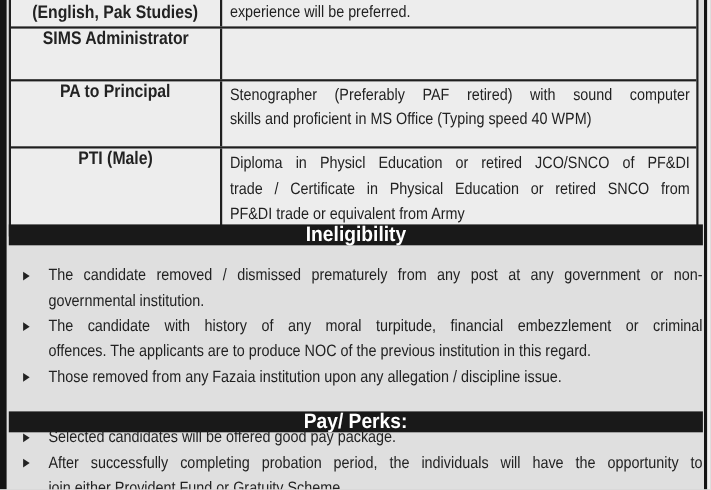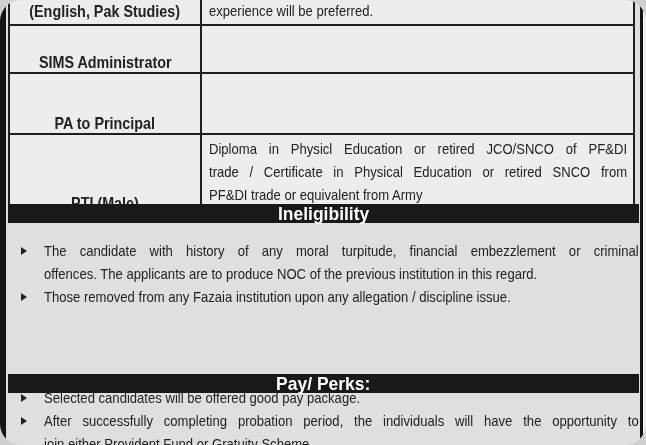--- a/index.html
+++ b/index.html
@@ -9,21 +9,20 @@
     --paper:#dfdfdf;
     --cell-bg:#ededed;
     --border:#1f1f1f;
   }
   html,body{margin:0;padding:0;background:#cfcfcf;}
   .root{
     position:relative;width:646px;height:445px;overflow:hidden;
     background:var(--paper);
     font-family:"Liberation Sans",sans-serif;
     color:var(--text);
-    border-radius:21px;
   }
   
   .edgeL{position:absolute;left:0;top:0;width:6px;height:445px;background:#141414;}
   .edgeR{position:absolute;left:640px;top:0;width:3px;height:445px;background:#141414;}
   .edgeRm{position:absolute;left:643px;top:0;width:3px;height:445px;background:#f0f0f0;}
 
   
   .ptable{
     position:absolute;left:8px;top:-24px;width:627px;
     border:2px solid var(--border);background:var(--cell-bg);
@@ -31,21 +30,21 @@
   }
   .trow{display:flex;box-sizing:border-box;border-bottom:2px solid var(--border);}
   .trow:last-child{border-bottom:none;}
   .r1{height:48px;}
   .r2{height:48px;}
   .r3{height:61px;}
   .r4{height:78px;}
   .cpos{
     width:192px;flex:none;box-sizing:border-box;
     border-right:2px solid var(--border);
-    display:flex;align-items:flex-end;justify-content:center;
+    display:flex;align-items:flex-start;justify-content:center;
   }
   .r1 .cpos{align-items:flex-end;padding-bottom:3px;}
   .cpos span{
     font-weight:bold;font-size:16.5px;white-space:nowrap;
     transform:scaleX(0.87);transform-origin:50% 50%;
   }
   .cqual{flex:1;padding:2px 0 0 7px;overflow:hidden;}
   .r1 .cqual{display:flex;flex-direction:column;justify-content:flex-end;padding-bottom:2px;}
   .ql{
     font-size:15px;line-height:22px;width:480px;
@@ -104,38 +103,51 @@
     </div>
     <div class="trow r2">
       <div class="cpos">
         <span>SIMS Administrator</span>
       </div>
     </div>
     <div class="trow r3">
       <div class="cpos">
         <span>PA to Principal</span>
       </div>
+      <div class="cqual">
+        <div class="ql just">Stenographer (Preferably PAF retired) with sound computer</div>
+        <div class="ql">skills and proficient in MS Office (Typing speed 40 WPM)</div>
+      </div>
     </div>
     <div class="trow r4">
       <div class="cpos">
         <span>PTI (Male)</span>
       </div>
       <div class="cqual">
         <div class="ql just">Diploma in Physicl Education or retired JCO/SNCO of PF&amp;DI</div>
         <div class="ql just">trade / Certificate in Physical Education or retired SNCO from</div>
         <div class="ql">PF&amp;DI trade or equivalent from Army</div>
       </div>
     </div>
   </div>
 
   <div class="bar bar1">
     <span class="bart">Ineligibility</span>
   </div>
 
   <div class="blist list1">
+    <div class="bullet">
+      <span class="bmark">
+          <i class="tri"></i>
+        </span>
+      <div class="btext">
+        <div class="bline just">The candidate removed / dismissed prematurely from any post at any government or non-</div>
+        <div class="bline">governmental institution.</div>
+      </div>
+    </div>
     <div class="bullet">
       <span class="bmark">
           <i class="tri"></i>
         </span>
       <div class="btext">
         <div class="bline just">The candidate with history of any moral turpitude, financial embezzlement or criminal</div>
         <div class="bline">offences. The applicants are to produce NOC of the previous institution in this regard.</div>
       </div>
     </div>
     <div class="bullet">

